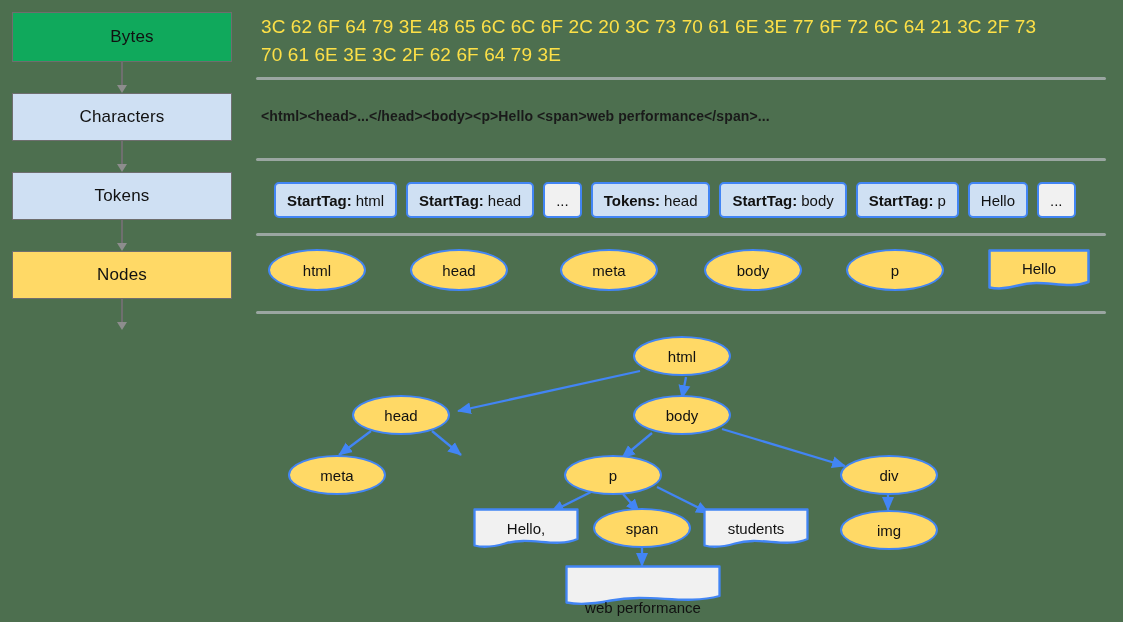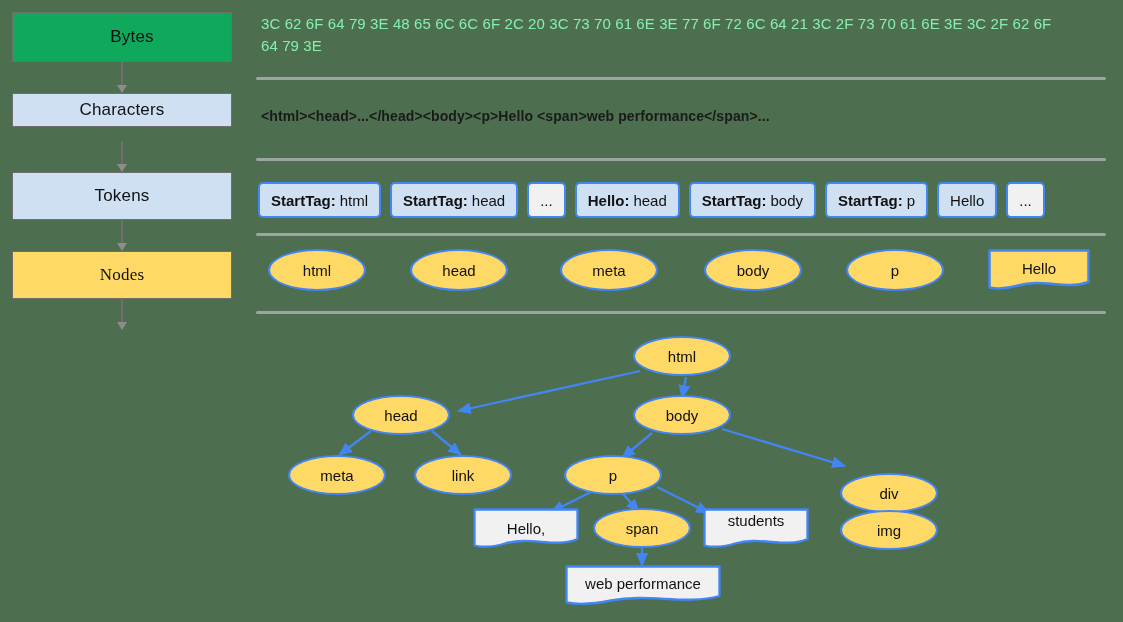--- a/index.html
+++ b/index.html
@@ -28,21 +28,21 @@
     border: 1px solid #6e6e6e;
     display: flex;
     align-items: center;
     justify-content: center;
     font-size: 17px;
     color: #111;
     letter-spacing: .2px;
   }
   .pipe-box.green  { background: #10a95c; }
   .pipe-box.blue   { background: #cfe0f3; }
-  .pipe-box.yellow { background: #ffd966; font-family: Liberation Serif, serif; }
+  .pipe-box.yellow { background: #ffd966; }
 
   .pipe-arrow {
     position: absolute;
     width: 14px;
     display: flex;
     flex-direction: column;
     align-items: center;
   }
   .pipe-arrow .shaft {
     width: 2px;
@@ -60,40 +60,41 @@
   .sep {
     position: absolute;
     height: 3px;
     background: #9aa6a1;
     border-radius: 2px;
   }
 
   
   .bytes-text {
     position: absolute;
-    color: #86efac;
-    font-size: 15px;
-    line-height: 22px;
+    color: #fde047;
+    font-size: 19px;
+    line-height: 28px;
     letter-spacing: .1px;
   }
   .chars-text {
     position: absolute;
     color: #1a1a1a;
     font-size: 14px;
     font-weight: bold;
     letter-spacing: .1px;
     white-space: nowrap;
   }
 
   
   .tokens-row {
     position: absolute;
     display: flex;
     align-items: center;
     gap: 9px;
+    margin-left: 16px;
   }
   .token {
     box-sizing: border-box;
     height: 36px;
     padding: 0 11px;
     border: 2px solid #4285f4;
     border-radius: 5px;
     background: #cfe0f3;
     display: flex;
     align-items: center;
@@ -162,21 +163,21 @@
 <div id="stage">
 
   <div class="pipe-box green" style="left:12px;  top:12px;  width:220px; height:50px;padding-left:20px;">
     <span>Bytes</span>
   </div>
   <div class="pipe-arrow" style="left:115px; top:62px; height:31px;">
     <div class="shaft"></div>
     <div class="head"></div>
   </div>
 
-  <div class="pipe-box blue" style="left:12px;  top:93px;  width:220px; height:34px;">
+  <div class="pipe-box blue" style="left:12px;  top:93px;  width:220px; height:48px;">
     <span>Characters</span>
   </div>
   <div class="pipe-arrow" style="left:115px; top:141px; height:31px;">
     <div class="shaft"></div>
     <div class="head"></div>
   </div>
 
   <div class="pipe-box blue" style="left:12px;  top:172px; width:220px; height:48px;">
     <span>Tokens</span>
   </div>
@@ -208,21 +209,21 @@
         <span>html</span>
     </div>
     <div class="token">
       <span class="k">StartTag:</span>
         <span>head</span>
     </div>
     <div class="token plain">
       <span>...</span>
     </div>
     <div class="token">
-      <span class="k">Hello:</span>
+      <span class="k">Tokens:</span>
         <span>head</span>
     </div>
     <div class="token">
       <span class="k">StartTag:</span>
         <span>body</span>
     </div>
     <div class="token">
       <span class="k">StartTag:</span>
         <span>p</span>
     </div>
@@ -298,50 +299,47 @@
   </div>
   <div class="tree-node" style="left:352px; top:395px; width:98px; height:40px;">
     <span>head</span>
   </div>
   <div class="tree-node" style="left:633px; top:395px; width:98px; height:40px;">
     <span>body</span>
   </div>
   <div class="tree-node" style="left:288px; top:455px; width:98px; height:40px;">
     <span>meta</span>
   </div>
-  <div class="tree-node" style="left:414px; top:455px; width:98px; height:40px;">
-    <span>link</span>
-  </div>
   <div class="tree-node" style="left:564px; top:455px; width:98px; height:40px;">
     <span>p</span>
   </div>
-  <div class="tree-node" style="left:840px; top:473px; width:98px; height:40px;">
+  <div class="tree-node" style="left:840px; top:455px; width:98px; height:40px;">
     <span>div</span>
   </div>
   <div class="tree-node" style="left:840px; top:510px; width:98px; height:40px;">
     <span>img</span>
   </div>
   <div class="tree-node" style="left:593px; top:508px; width:98px; height:40px;">
     <span>span</span>
   </div>
 
   <div class="docshape" style="left:473px; top:508px; width:106px; height:42px;">
     <svg width="106" height="42" viewBox="0 0 106 42">
       <path d="M1.5,1.5 L104.5,1.5 L104.5,31 C82,40.5 58,28 32,35.5 C21,38.7 9,39.5 1.5,37.5 Z" fill="#f1f1f1" stroke="#4285f4" stroke-width="2.3" stroke-linejoin="round"></path>
     </svg>
     <span style="padding-top:12px;">Hello,</span>
   </div>
 
   <div class="docshape" style="left:703px; top:508px; width:106px; height:42px;">
     <svg width="106" height="42" viewBox="0 0 106 42">
       <path d="M1.5,1.5 L104.5,1.5 L104.5,31 C82,40.5 58,28 32,35.5 C21,38.7 9,39.5 1.5,37.5 Z" fill="#f1f1f1" stroke="#4285f4" stroke-width="2.3" stroke-linejoin="round"></path>
     </svg>
-    <span style="padding-top:4px;">students</span>
+    <span style="padding-top:12px;">students</span>
   </div>
 
   <div class="docshape" style="left:565px; top:565px; width:156px; height:42px;">
     <svg width="156" height="42" viewBox="0 0 156 42">
       <path d="M1.5,1.5 L154.5,1.5 L154.5,31 C120,40.5 85,28 46,35.5 C30,38.7 12,39.5 1.5,37.5 Z" fill="#f1f1f1" stroke="#4285f4" stroke-width="2.3" stroke-linejoin="round"></path>
     </svg>
-    <span style="padding-top:10px;">web performance</span>
+    <span style="padding-top:10px;margin-top:24px;">web performance</span>
   </div>
 
 </div>
 
 </body></html>

